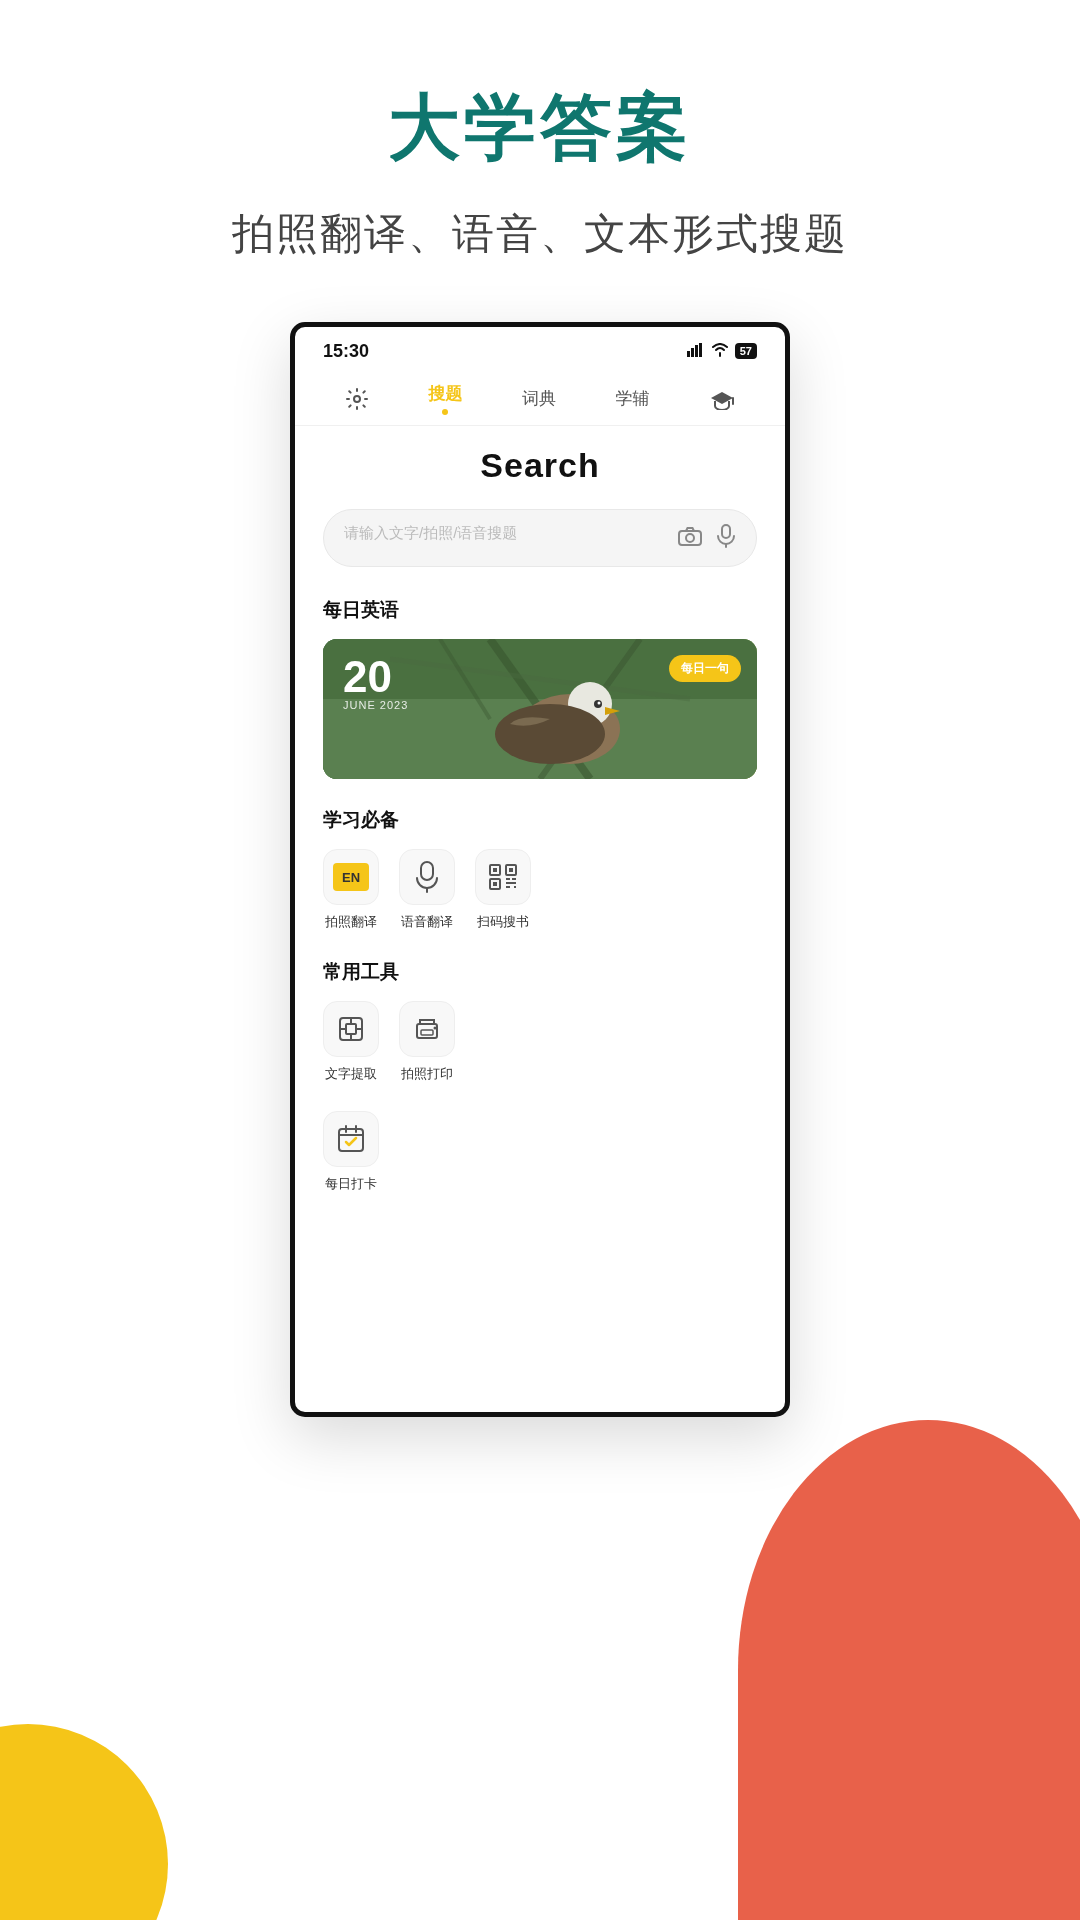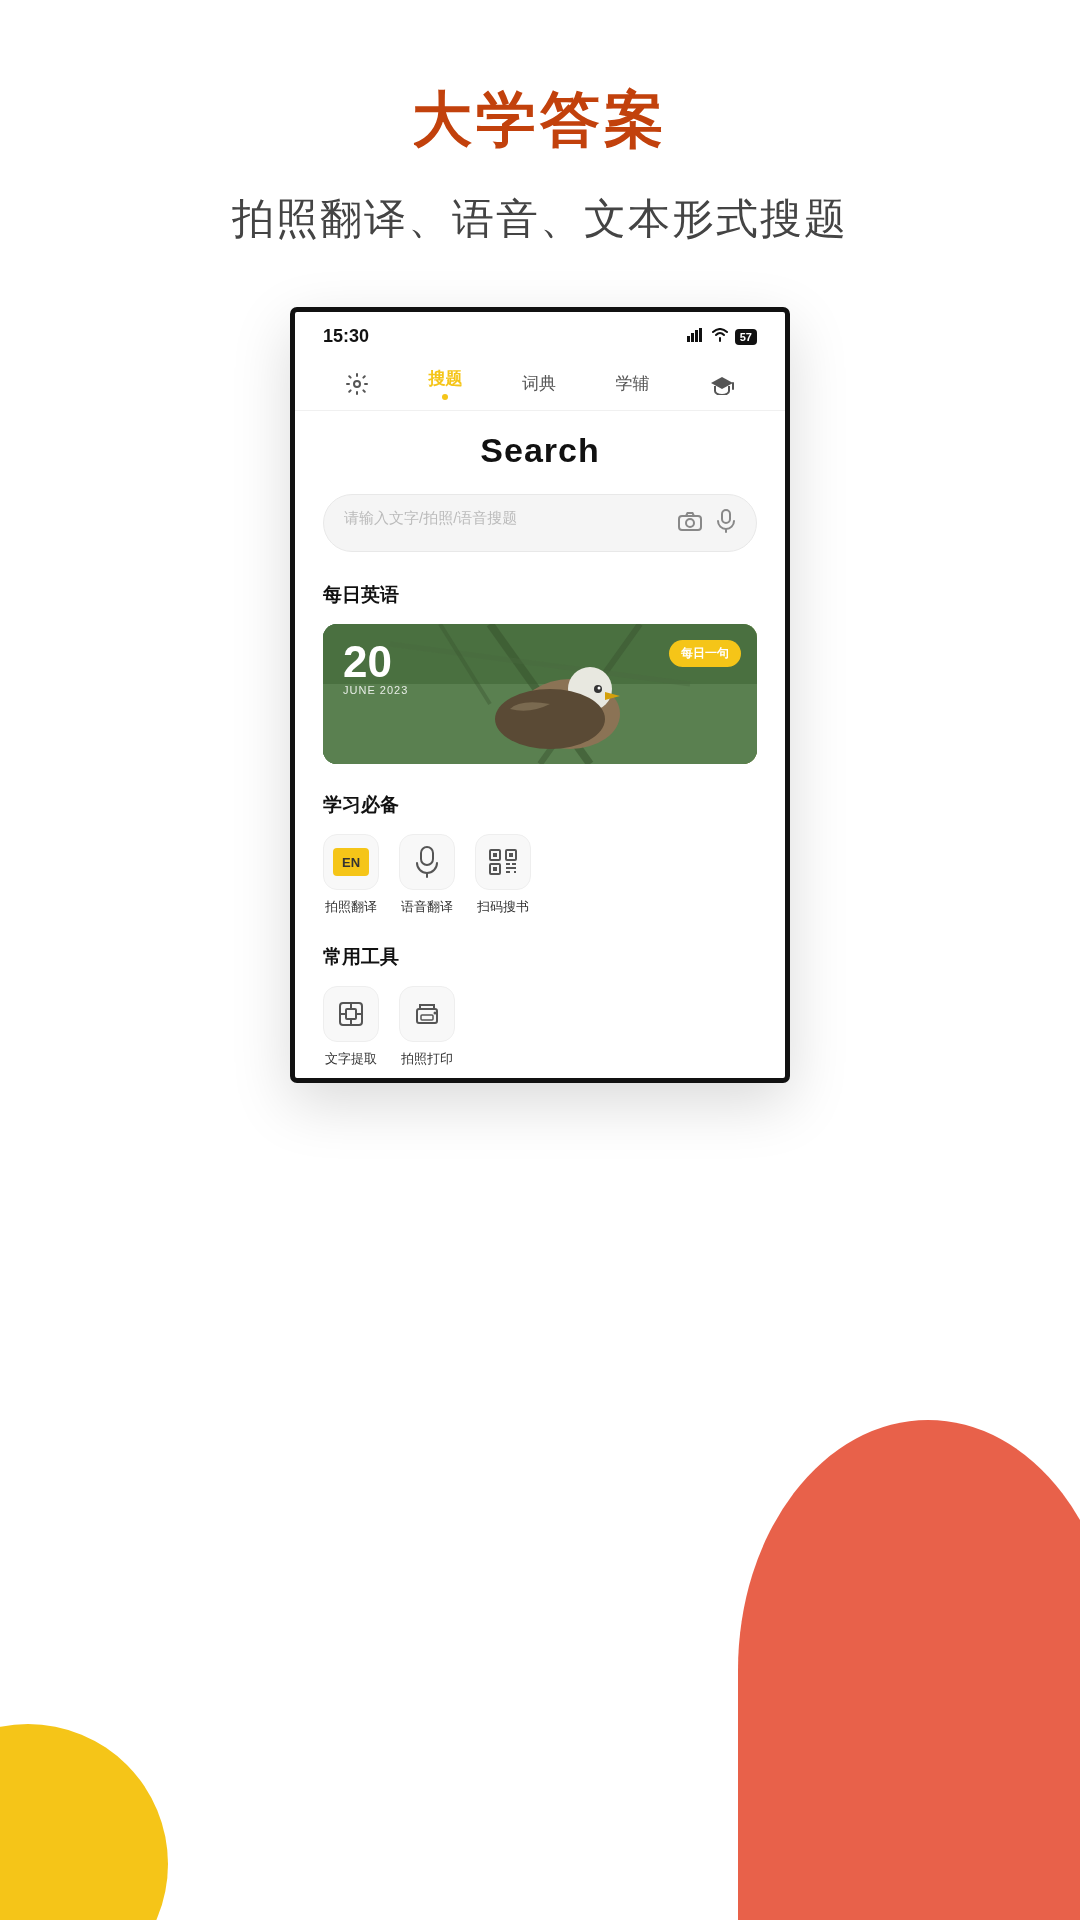--- a/index.html
+++ b/index.html
@@ -39,23 +39,23 @@
 
     
     .top-section {
       text-align: center;
       padding-top: 80px;
       position: relative;
       z-index: 10;
     }
 
     .main-title {
-      font-size: 60px;
+      font-size: 72px;
       font-weight: 900;
-      color: #c2410c;
+      color: #0f766e;
       letter-spacing: 4px;
       margin-bottom: 30px;
     }
 
     .subtitle {
       font-size: 42px;
       color: #444444;
       font-weight: 400;
       letter-spacing: 2px;
     }
@@ -64,23 +64,23 @@
     .phone-container {
       position: relative;
       z-index: 10;
       display: flex;
       justify-content: center;
       margin-top: 60px;
     }
 
     .phone {
       width: 500px;
-      height: 776px;
+      height: 1095px;
       background: #ffffff;
-      border-radius: 7px;
+      border-radius: 15px;
       border: 5px solid #111111;
       overflow: hidden;
       box-shadow: 0 20px 60px rgba(0,0,0,0.15);
       position: relative;
     }
 
     
     .status-bar {
       display: flex;
       justify-content: space-between;
@@ -88,21 +88,21 @@
       padding: 14px 28px 8px;
       font-size: 18px;
       font-weight: 600;
       color: #111;
     }
 
     .status-time { font-size: 18px; font-weight: 700; }
 
     .status-icons {
       display: flex;
-      align-items: center;
+      align-items: flex-start;
       gap: 6px;
     }
 
     .battery-box {
       display: inline-flex;
       align-items: center;
       background: #111;
       color: #fff;
       border-radius: 4px;
       padding: 2px 5px;

